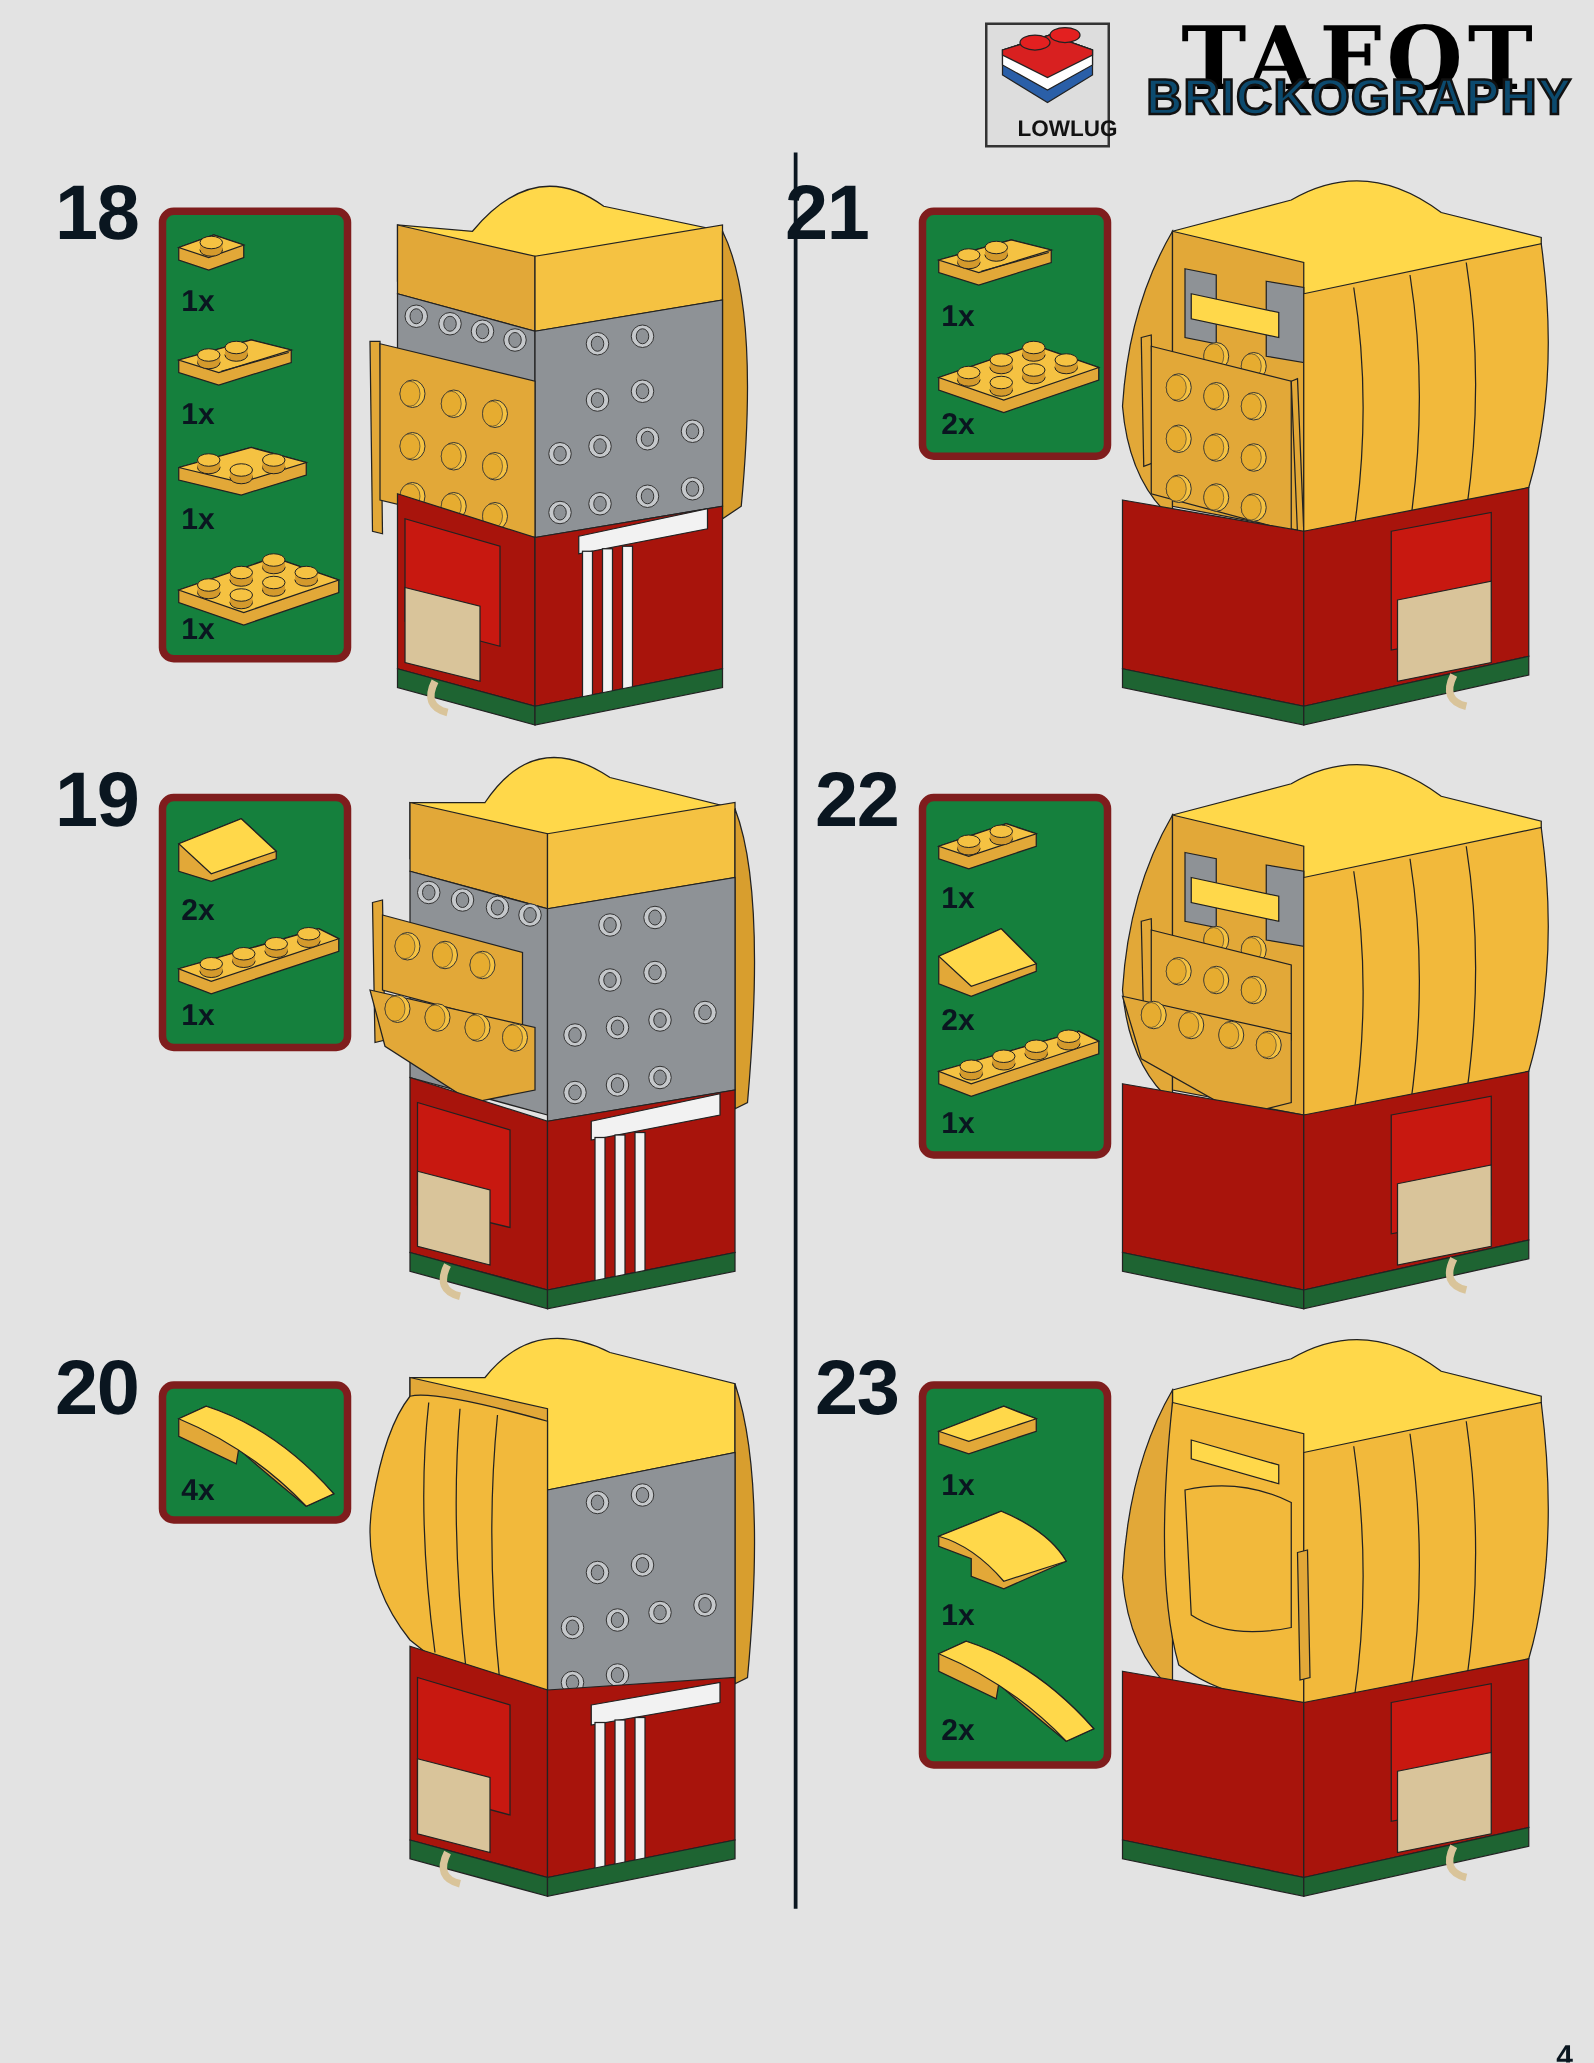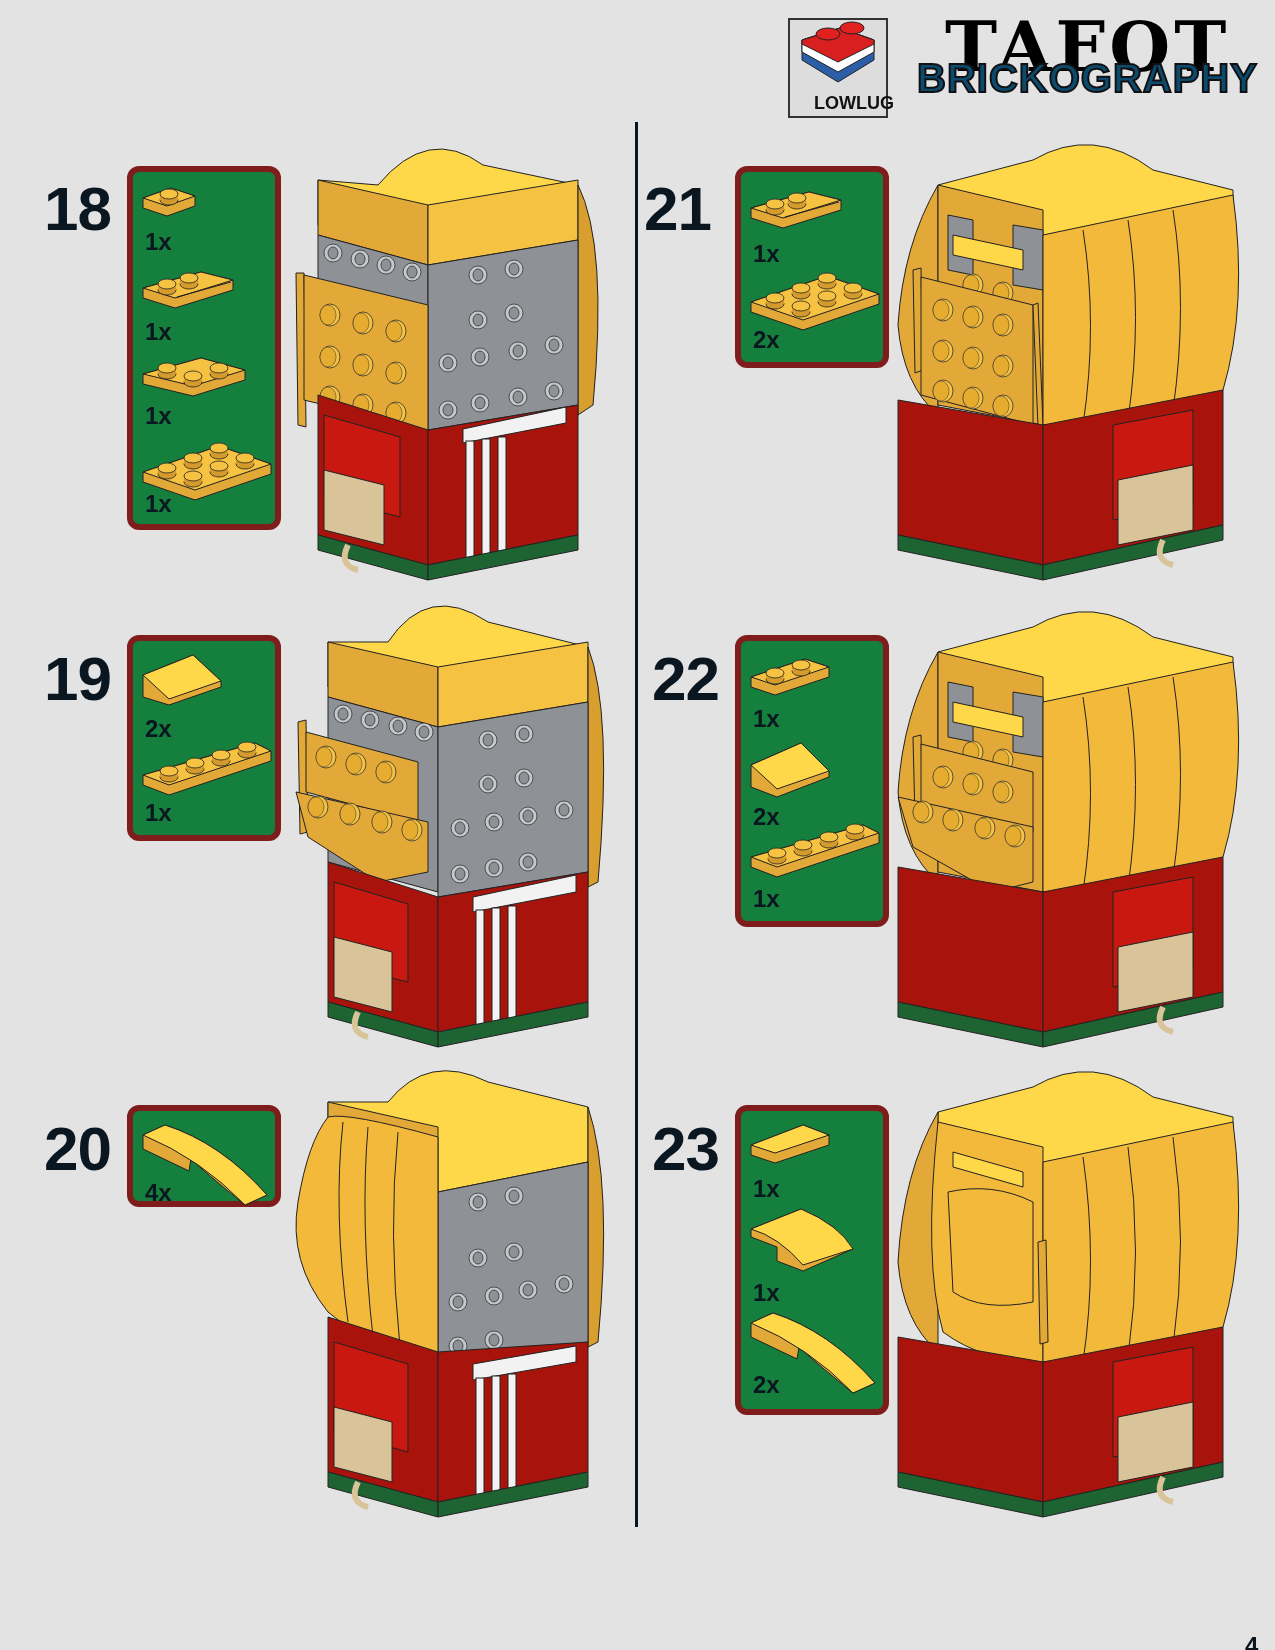--- a/index.html
+++ b/index.html
@@ -1,18 +1,18 @@
 <!DOCTYPE html>
 <html><head>
 <meta charset="utf-8">
 <style>
   html, body { margin:0; padding:0; }
   body { width:1275px; height:1650px; background:#e3e3e3; position:relative; overflow:hidden;
          font-family:"Liberation Sans", sans-serif; color:#08141e; }
-  .step-num { position:absolute; font-weight:bold; font-size:62px; letter-spacing:-1px; color:#0a1620; line-height:1;margin-top:38px; }
+  .step-num { position:absolute; font-weight:bold; font-size:62px; letter-spacing:-1px; color:#0a1620; line-height:1; }
   .parts { position:absolute; background:#15803d; border:6px solid #7f1d1d; border-radius:12px; box-sizing:border-box;margin-top:40px; }
   .part { position:absolute; }
   .qty { position:absolute; font-weight:bold; font-size:24px; color:#0a1620; line-height:1; }
   .divider { position:absolute; left:635px; top:122px; width:3px; height:1405px; background:#0a1620; }
   .model { position:absolute; }
   .logo-box { position:absolute; left:788px; top:18px; width:100px; height:100px; border:2px solid #333; background:#ddd; box-sizing:border-box; }
   .logo-text { position:absolute; left:0; right:0; bottom:2px; text-align:center; font-weight:bold; font-size:18px; color:#111;padding-left:24px; }
   .brand-back { position:absolute; left:945px; top:12px; font-family:"DejaVu Serif", serif; font-size:70px; font-weight:bold; color:#000; letter-spacing:4px; line-height:1;text-align:center; }
   .brand-front { position:absolute; left:917px; top:58px; font-family:"Liberation Sans", sans-serif; font-size:40px; font-weight:900; color:#0c4a6e;
                  -webkit-text-stroke:2px #111; letter-spacing:1px; line-height:1; }
@@ -195,21 +195,21 @@
   <polygon points="185,305 288,283 288,300 185,320" fill="#f2f2f2" stroke="#222"></polygon>
   <rect x="188" y="318" width="8" height="118" fill="#f2f2f2" stroke="#222"></rect>
   <rect x="204" y="316" width="8" height="118" fill="#f2f2f2" stroke="#222"></rect>
   <rect x="220" y="314" width="8" height="118" fill="#f2f2f2" stroke="#222"></rect>
   <polygon points="40,410 150,440 150,455 40,425" fill="#1e6432" stroke="#222"></polygon>
   <polygon points="150,440 300,410 300,425 150,455" fill="#1e6432" stroke="#222"></polygon>
   <path d="M70,420 Q60,440 80,445" fill="none" stroke="#d9c49a" stroke-width="6"></path>
 </svg>
 
 <div class="step-num" style="left:44px;top:1080px;">20</div>
-<div class="parts" style="left:127px;top:1065px;width:154px;height:102px;">
+<div class="parts" style="left:127px;top:1065px;width:154px;height:114px;">
   <svg class="part" style="left:8px;top:8px" width="134" height="92">
     <path d="M2,16 L24,6 Q80,24 126,76 L104,86 Q60,50 50,40 L48,52 L2,30 Z" fill="#e2a838" stroke="#222"></path>
     <path d="M2,16 L24,6 Q80,24 126,76 L104,86 Q60,40 2,16 Z" fill="#ffd84a" stroke="#222"></path>
   </svg>
   <div class="qty" style="left:12px;top:70px">4x</div>
 </div>
 
 <svg class="model" style="left:288px;top:1062px" width="340" height="470" viewBox="0 0 340 470">
   <path d="M100,40 Q140,-10 200,20 L300,45 L300,100 L150,130 L40,95 L40,40 Z" fill="#ffd84a" stroke="#222"></path>
   <polygon points="40,40 150,65 150,130 40,100" fill="#e2a838" stroke="#222"></polygon>
@@ -235,21 +235,21 @@
   <polygon points="46,345 104,360 104,420 46,405" fill="#d9c49a" stroke="#222"></polygon>
   <polygon points="185,302 288,284 288,300 185,318" fill="#f2f2f2" stroke="#222"></polygon>
   <rect x="188" y="316" width="8" height="120" fill="#f2f2f2" stroke="#222"></rect>
   <rect x="204" y="314" width="8" height="120" fill="#f2f2f2" stroke="#222"></rect>
   <rect x="220" y="312" width="8" height="120" fill="#f2f2f2" stroke="#222"></rect>
   <polygon points="40,410 150,440 150,455 40,425" fill="#1e6432" stroke="#222"></polygon>
   <polygon points="150,440 300,410 300,425 150,455" fill="#1e6432" stroke="#222"></polygon>
   <path d="M70,420 Q60,440 80,445" fill="none" stroke="#d9c49a" stroke-width="6"></path>
 </svg>
 
-<div class="step-num" style="left:644px;top:140px;">21</div>
+<div class="step-num" style="left:628px;top:140px;">21</div>
 <div class="parts" style="left:735px;top:126px;width:154px;height:202px;">
   <svg class="part" style="left:8px;top:12px" width="96" height="50">
     <polygon points="2,24 60,8 92,16 92,26 34,44 2,34" fill="#e2a838" stroke="#222"></polygon>
     <polygon points="2,24 60,8 92,16 34,34" fill="#f5c242" stroke="#222"></polygon>
     <line x1="36" y1="33" x2="90" y2="18" stroke="#222"></line>
     <use href="#stud" x="26" y="22"></use>
     <use href="#stud" x="48" y="16"></use>
   </svg>
   <div class="qty" style="left:12px;top:70px">1x</div>
   <svg class="part" style="left:8px;top:92px" width="134" height="70">

